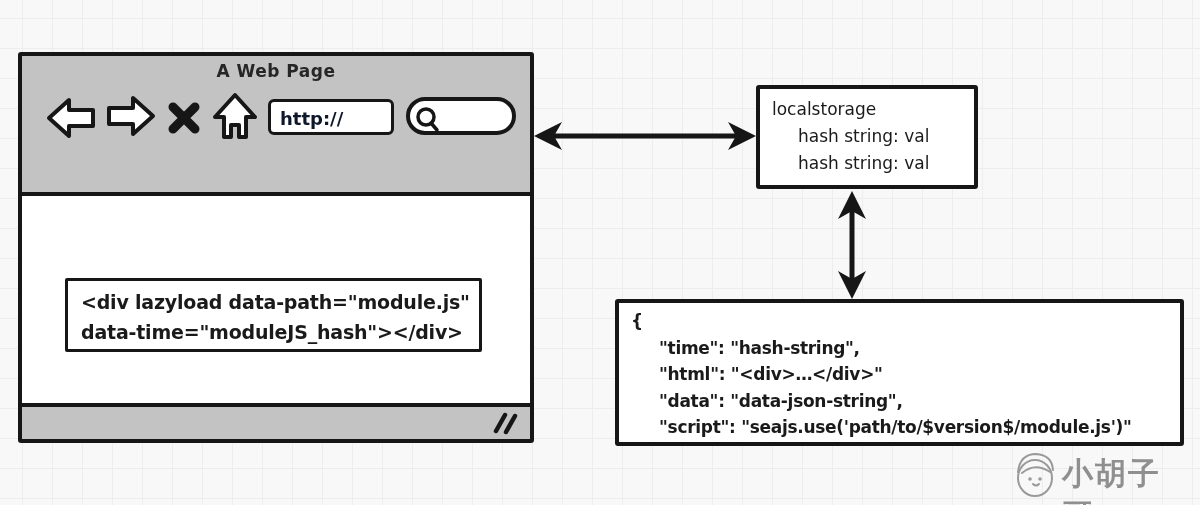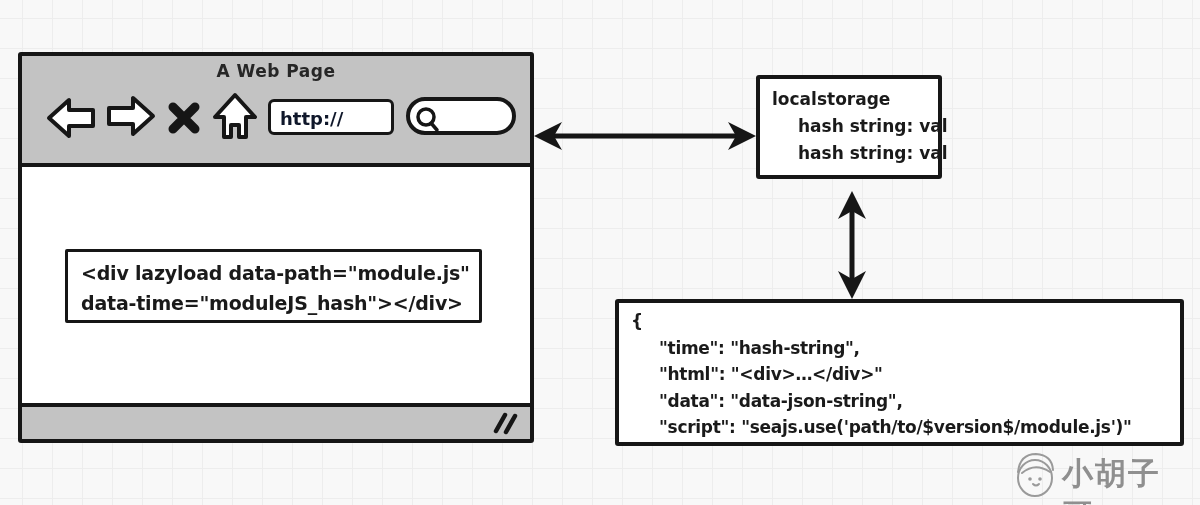--- a/index.html
+++ b/index.html
@@ -26,21 +26,21 @@
     border-radius: 3px;
   }
 
   
   .browser {
     left: 18px; top: 52px;
     width: 516px; height: 391px;
   }
   .title-bar {
     position: relative;
-    width: 100%; height: 111px;
+    width: 100%; height: 140px;
     background: #c3c3c3;
     border-bottom: 4px solid #161616;
   }
   .window-title {
     position: absolute;
     top: 5px; left: 0; right: 0;
     text-align: center;
     font-size: 17px; font-weight: 600; color: #262626;
     letter-spacing: 0.5px;
   }
@@ -75,24 +75,24 @@
   .status-bar {
     position: absolute;
     left: 0; bottom: 0; width: 100%; height: 36px;
     background: #c3c3c3;
     border-top: 4px solid #161616;
   }
   .resize-grip { position: absolute; right: 10px; top: 4px; width: 28px; height: 24px; cursor: nwse-resize; }
 
   
   .localstorage {
-    left: 756px; top: 75px;
-    width: 186px; height: 104px;
+    left: 756px; top: 85px;
+    width: 222px; height: 104px;
     padding: 7px 8px 0 12px;
-    font-size: 17px; font-weight: 700;
+    font-size: 17px; font-weight: 400;
     line-height: 27px; white-space: nowrap;
   }
   .localstorage .entry { padding-left: 26px; }
 
   
   .json-box {
     left: 615px; top: 299px;
     width: 569px; height: 147px;
     padding: 5px 8px 0 12px;
     font-size: 17px; font-weight: 600;

